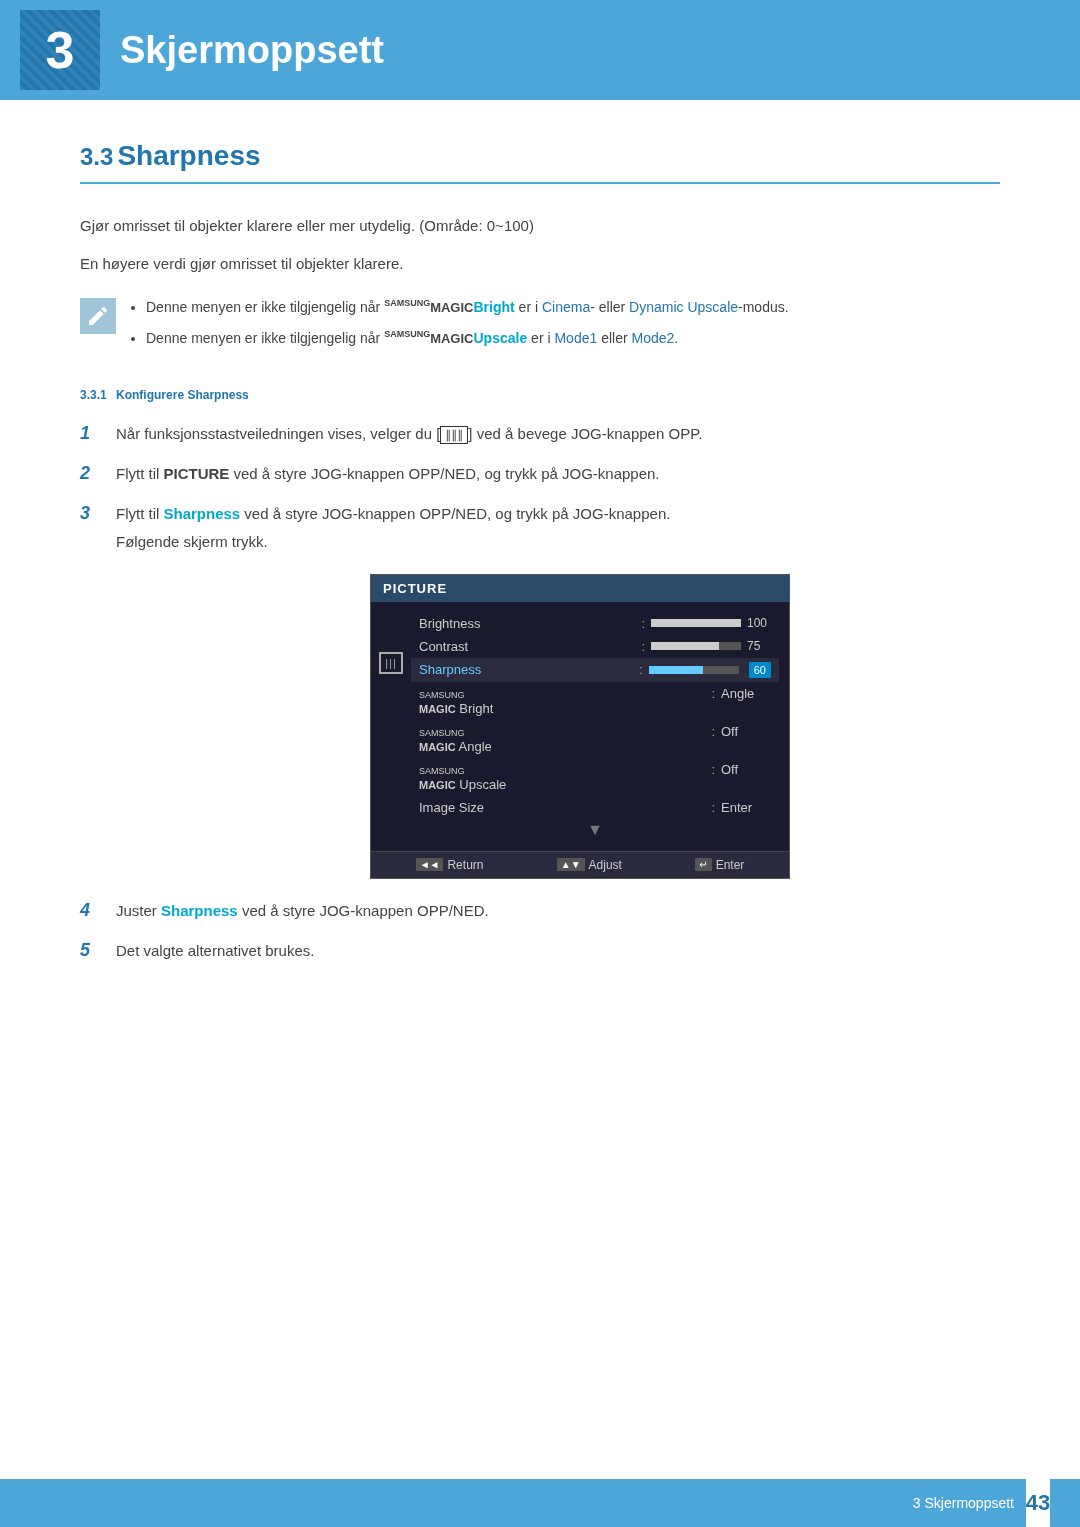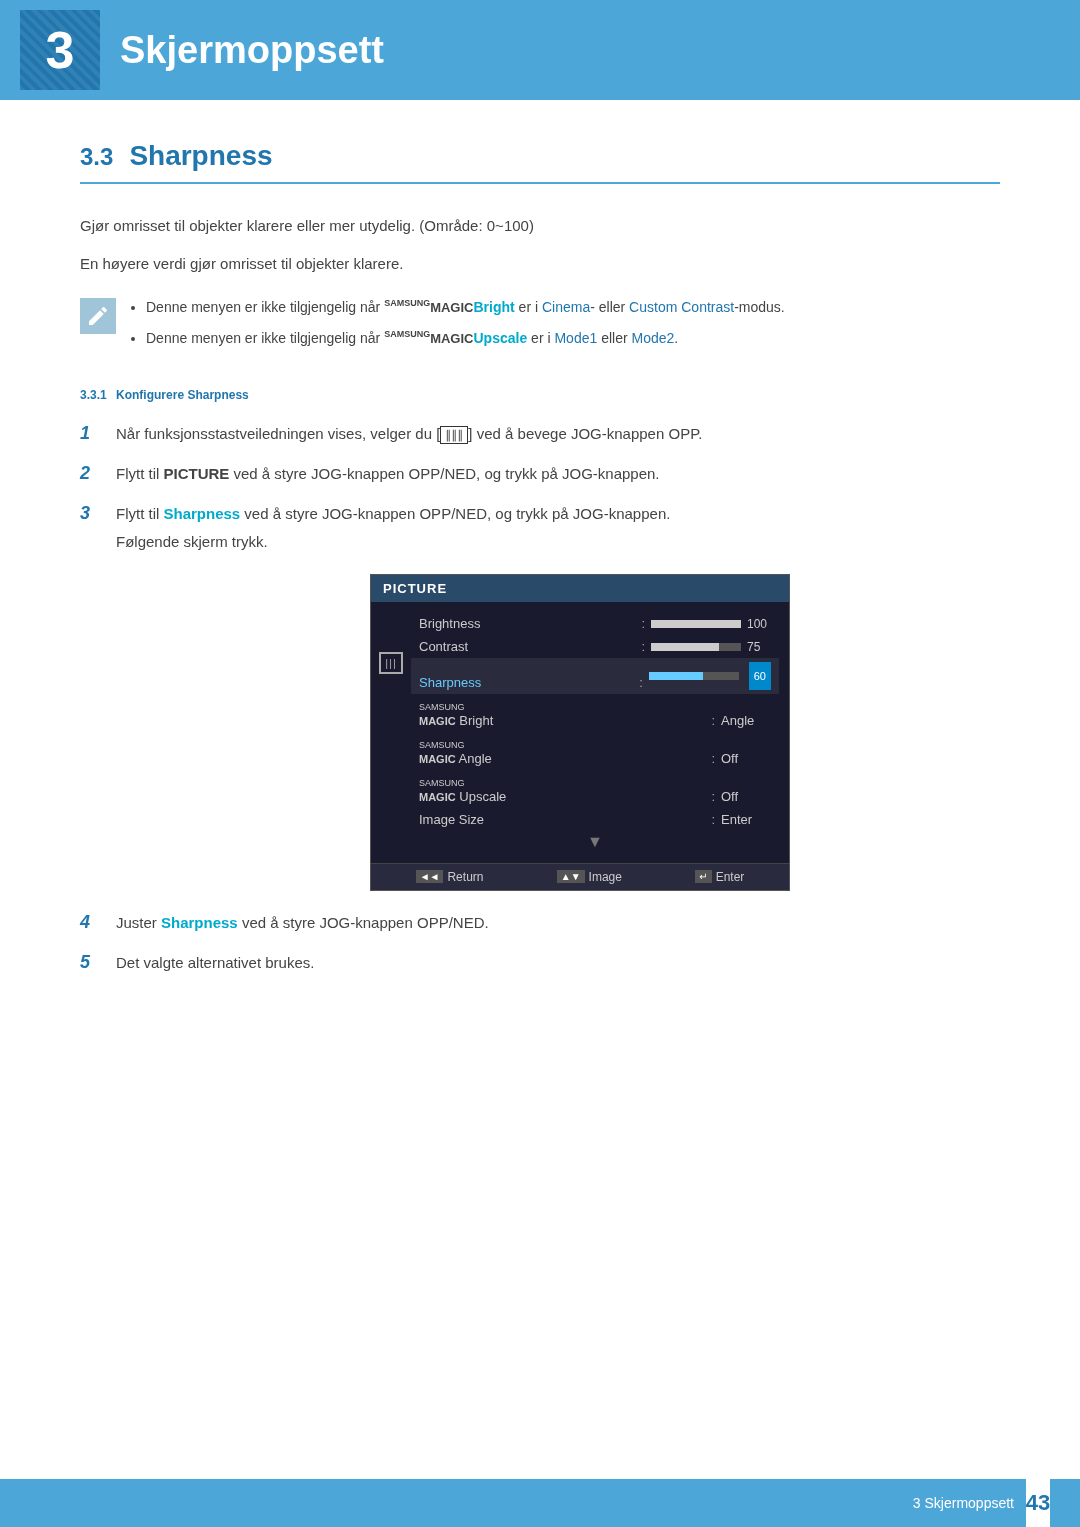--- a/index.html
+++ b/index.html
@@ -66,21 +66,21 @@
       display: flex;
       align-items: baseline;
       margin-bottom: 30px;
       border-bottom: 2px solid #4da6d8;
       padding-bottom: 10px;
     }
     .section-number {
       color: #2176ae;
       font-size: 24px;
       font-weight: bold;
-      margin-right: 16px;
+      margin-right: 4px;
     }
     .section-title {
       color: #2176ae;
       font-size: 28px;
       font-weight: bold;
     }
 
     .description {
       margin-bottom: 14px;
       line-height: 1.6;
@@ -209,21 +209,21 @@
       padding: 3px 4px;
       font-size: 11px;
       letter-spacing: 1px;
     }
     .monitor-items {
       flex: 1;
       padding-right: 10px;
     }
     .monitor-item {
       display: flex;
-      align-items: flex-end;
+      align-items: flex-start;
       padding: 4px 8px;
       font-size: 13px;
     }
     .monitor-item.active {
       background: rgba(255,255,255,0.08);
     }
     .monitor-item-label {
       flex: 1;
       color: #ccc;
     }
@@ -259,21 +259,21 @@
       background: #66ccff;
     }
     .monitor-bar-number {
       font-size: 12px;
       color: #ccc;
       min-width: 24px;
     }
     .sharpness-badge {
       background: #0088cc;
       color: #fff;
-      padding: 8px 5px;
+      padding: 2px 5px;
       font-size: 11px;
       margin-left: 4px;
     }
     .monitor-footer {
       background: #2a2a3e;
       display: flex;
       justify-content: space-around;
       padding: 6px 8px;
       font-size: 12px;
       color: #ccc;
@@ -352,21 +352,21 @@
   <p class="description">En høyere verdi gjør omrisset til objekter klarere.</p>
 
   <div class="note-container">
     <div class="note-icon">
       <svg viewBox="0 0 24 24" fill="none">
         <path d="M3 17.25V21h3.75L17.81 9.94l-3.75-3.75L3 17.25zM20.71 7.04a1 1 0 000-1.41l-2.34-2.34a1 1 0 00-1.41 0l-1.83 1.83 3.75 3.75 1.83-1.83z" fill="#fff"></path>
       </svg>
     </div>
     <ul class="note-list">
       <li>
-        Denne menyen er ikke tilgjengelig når <span class="samsung-magic">SAMSUNG</span><span class="magic-large">MAGIC</span><span class="highlight-cyan">Bright</span> er i <span class="highlight-blue">Cinema</span>- eller <span class="highlight-blue">Custom Contrast</span>-modus.
+        Denne menyen er ikke tilgjengelig når <span class="samsung-magic">SAMSUNG</span><span class="magic-large">MAGIC</span><span class="highlight-cyan">Bright</span> er i <span class="highlight-blue">Cinema</span>- eller <span class="highlight-blue">Dynamic Upscale</span>-modus.
       </li>
       <li>
         Denne menyen er ikke tilgjengelig når <span class="samsung-magic">SAMSUNG</span><span class="magic-large">MAGIC</span><span class="highlight-cyan">Upscale</span> er i <span class="highlight-blue">Mode1</span> eller <span class="highlight-blue">Mode2</span>.
       </li>
     </ul>
   </div>
 
   <div class="subsection-heading">
     <span class="subsection-number">3.3.1</span>
     <span>Konfigurere Sharpness</span>
@@ -467,21 +467,21 @@
           <div style="text-align:center; color:#777; font-size:16px; padding: 2px 0;">▼</div>
         </div>
       </div>
       <div class="monitor-footer">
         <div class="footer-btn">
           <span class="footer-btn-icon">◄◄</span>
           <span>Return</span>
         </div>
         <div class="footer-btn">
           <span class="footer-btn-icon">▲▼</span>
-          <span>Image</span>
+          <span>Adjust</span>
         </div>
         <div class="footer-btn">
           <span class="footer-btn-icon">↵</span>
           <span>Enter</span>
         </div>
       </div>
     </div>
   </div>
 
   <ol class="steps" start="4">

